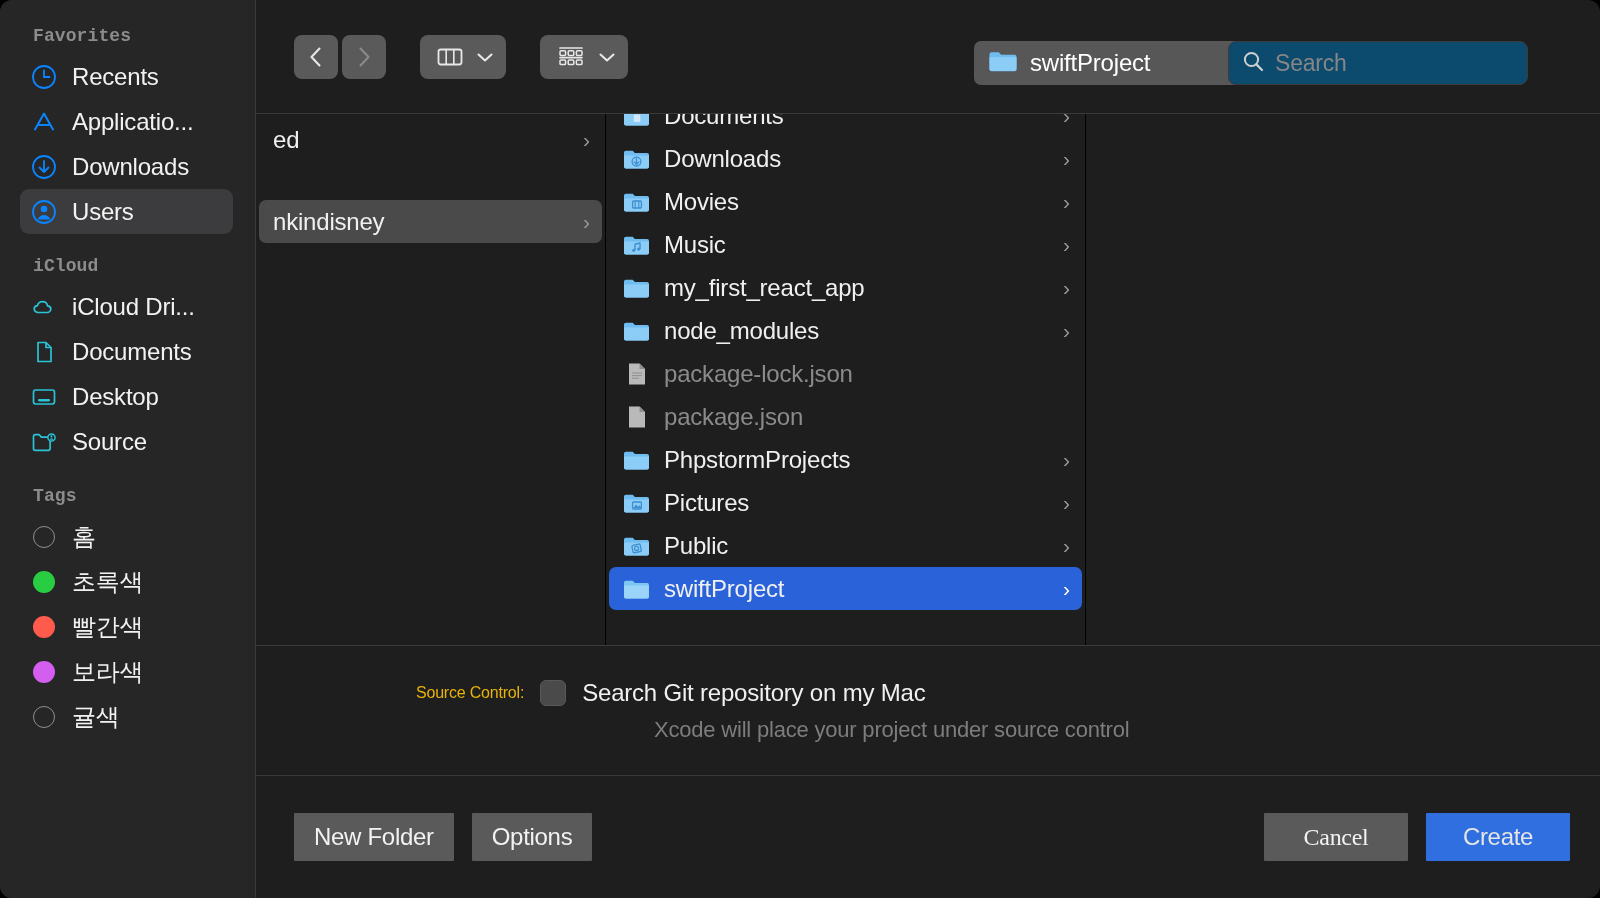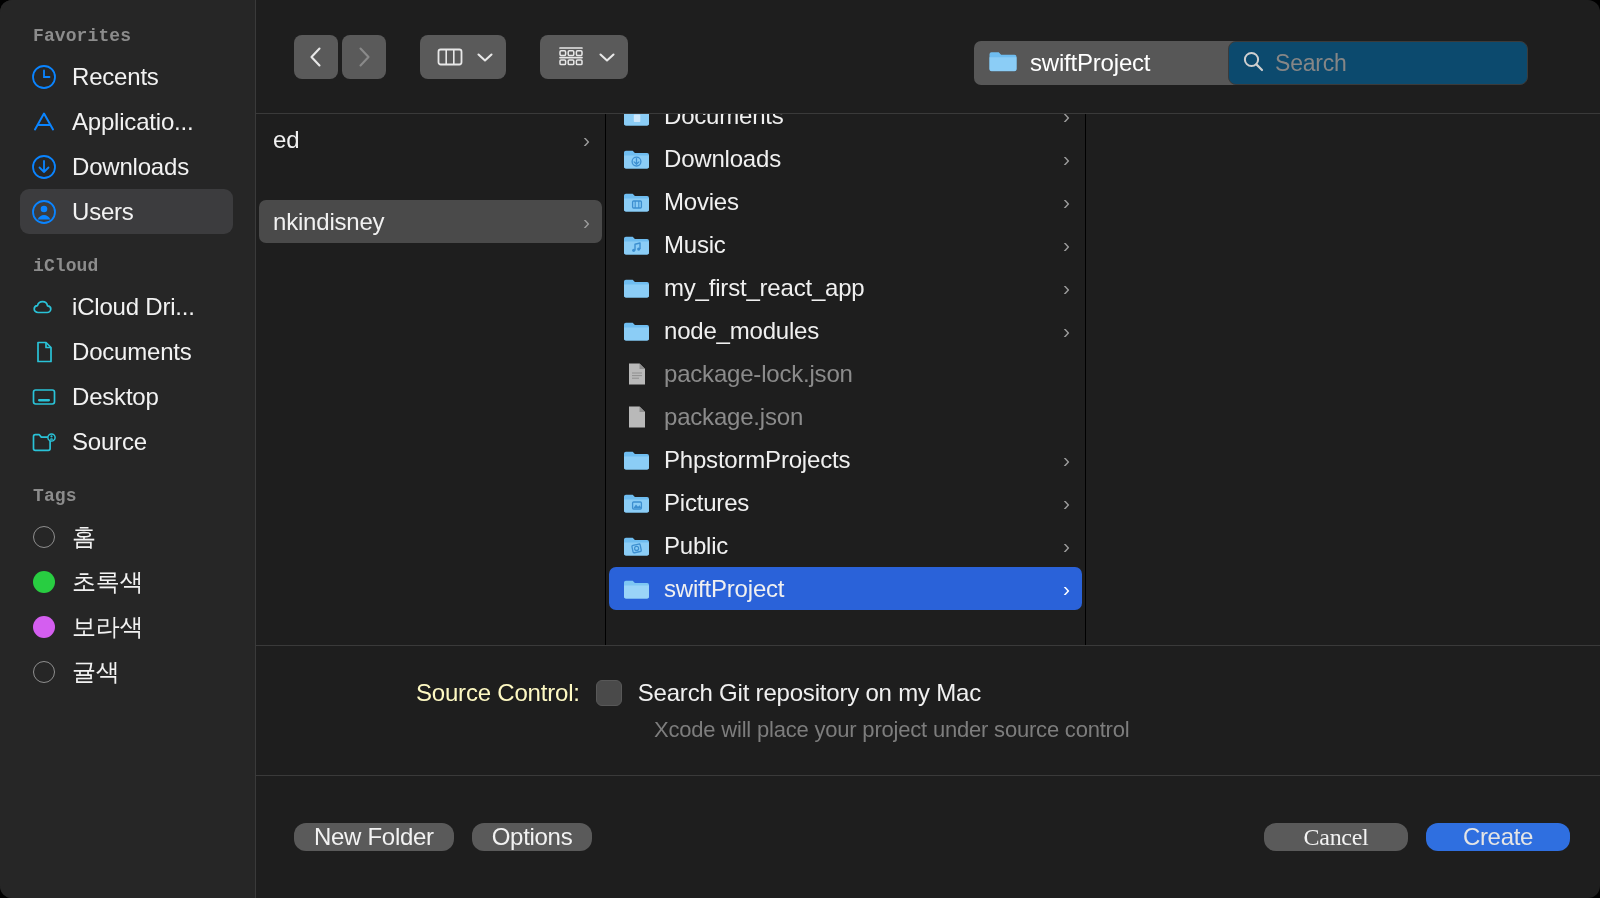--- a/index.html
+++ b/index.html
@@ -179,21 +179,21 @@
 
   
   .accessory {
     flex: 0 0 130px;
     border-top: 1px solid #3a3a3a;
     display: flex; flex-direction: column;
     justify-content: center;
     padding-left: 160px;
   }
   .sc-row { display: flex; align-items: center; gap: 16px; }
-  .sc-label { font-size: 24px; color: #fef9c3; letter-spacing: -.2px; }
+  .sc-label { font-size: 16px; color: #eab308; letter-spacing: -.2px; }
   .checkbox {
     width: 26px; height: 26px;
     background: #4a4a4a;
     border-radius: 6px;
     border: 1px solid #585858;
     flex: 0 0 26px;
     cursor: default;
   }
   .sc-check-label { font-size: 24px; color: #f0f0f0; letter-spacing: -.2px; }
   .sc-hint {
@@ -203,22 +203,22 @@
   }
 
   
   .footer {
     flex: 0 0 123px;
     border-top: 1px solid #3a3a3a;
     display: flex; align-items: center;
     padding: 0 30px 0 38px;
   }
   .btn {
-    height: 28px;
-    border-radius: 12px;
+    height: 48px;
+    border-radius: 1px;
     display: flex; align-items: center; justify-content: center;
     padding: 0 20px;
     font-size: 24px;
     color: #f2f2f2;
     background: #5a5a5a;
     letter-spacing: -.3px;
     cursor: default;
     user-select: none;
   }
   .btn.primary { background: #2f6fe0; color: #e5e5e5; min-width: 144px; }
@@ -330,20 +330,26 @@
         <span class="sb-icon">
             <span class="tag-dot hollow"></span>
           </span>
         <span class="sb-label">홈</span>
       </div>
       <div class="sb-item">
         <span class="sb-icon">
             <span class="tag-dot" style="background:#28cd41"></span>
           </span>
         <span class="sb-label">초록색</span>
+      </div>
+      <div class="sb-item">
+        <span class="sb-icon">
+            <span class="tag-dot" style="background:#ff5b4d"></span>
+          </span>
+        <span class="sb-label">빨간색</span>
       </div>
       <div class="sb-item">
         <span class="sb-icon">
             <span class="tag-dot" style="background:#d45ef0"></span>
           </span>
         <span class="sb-label">보라색</span>
       </div>
       <div class="sb-item">
         <span class="sb-icon">
             <span class="tag-dot hollow"></span>

